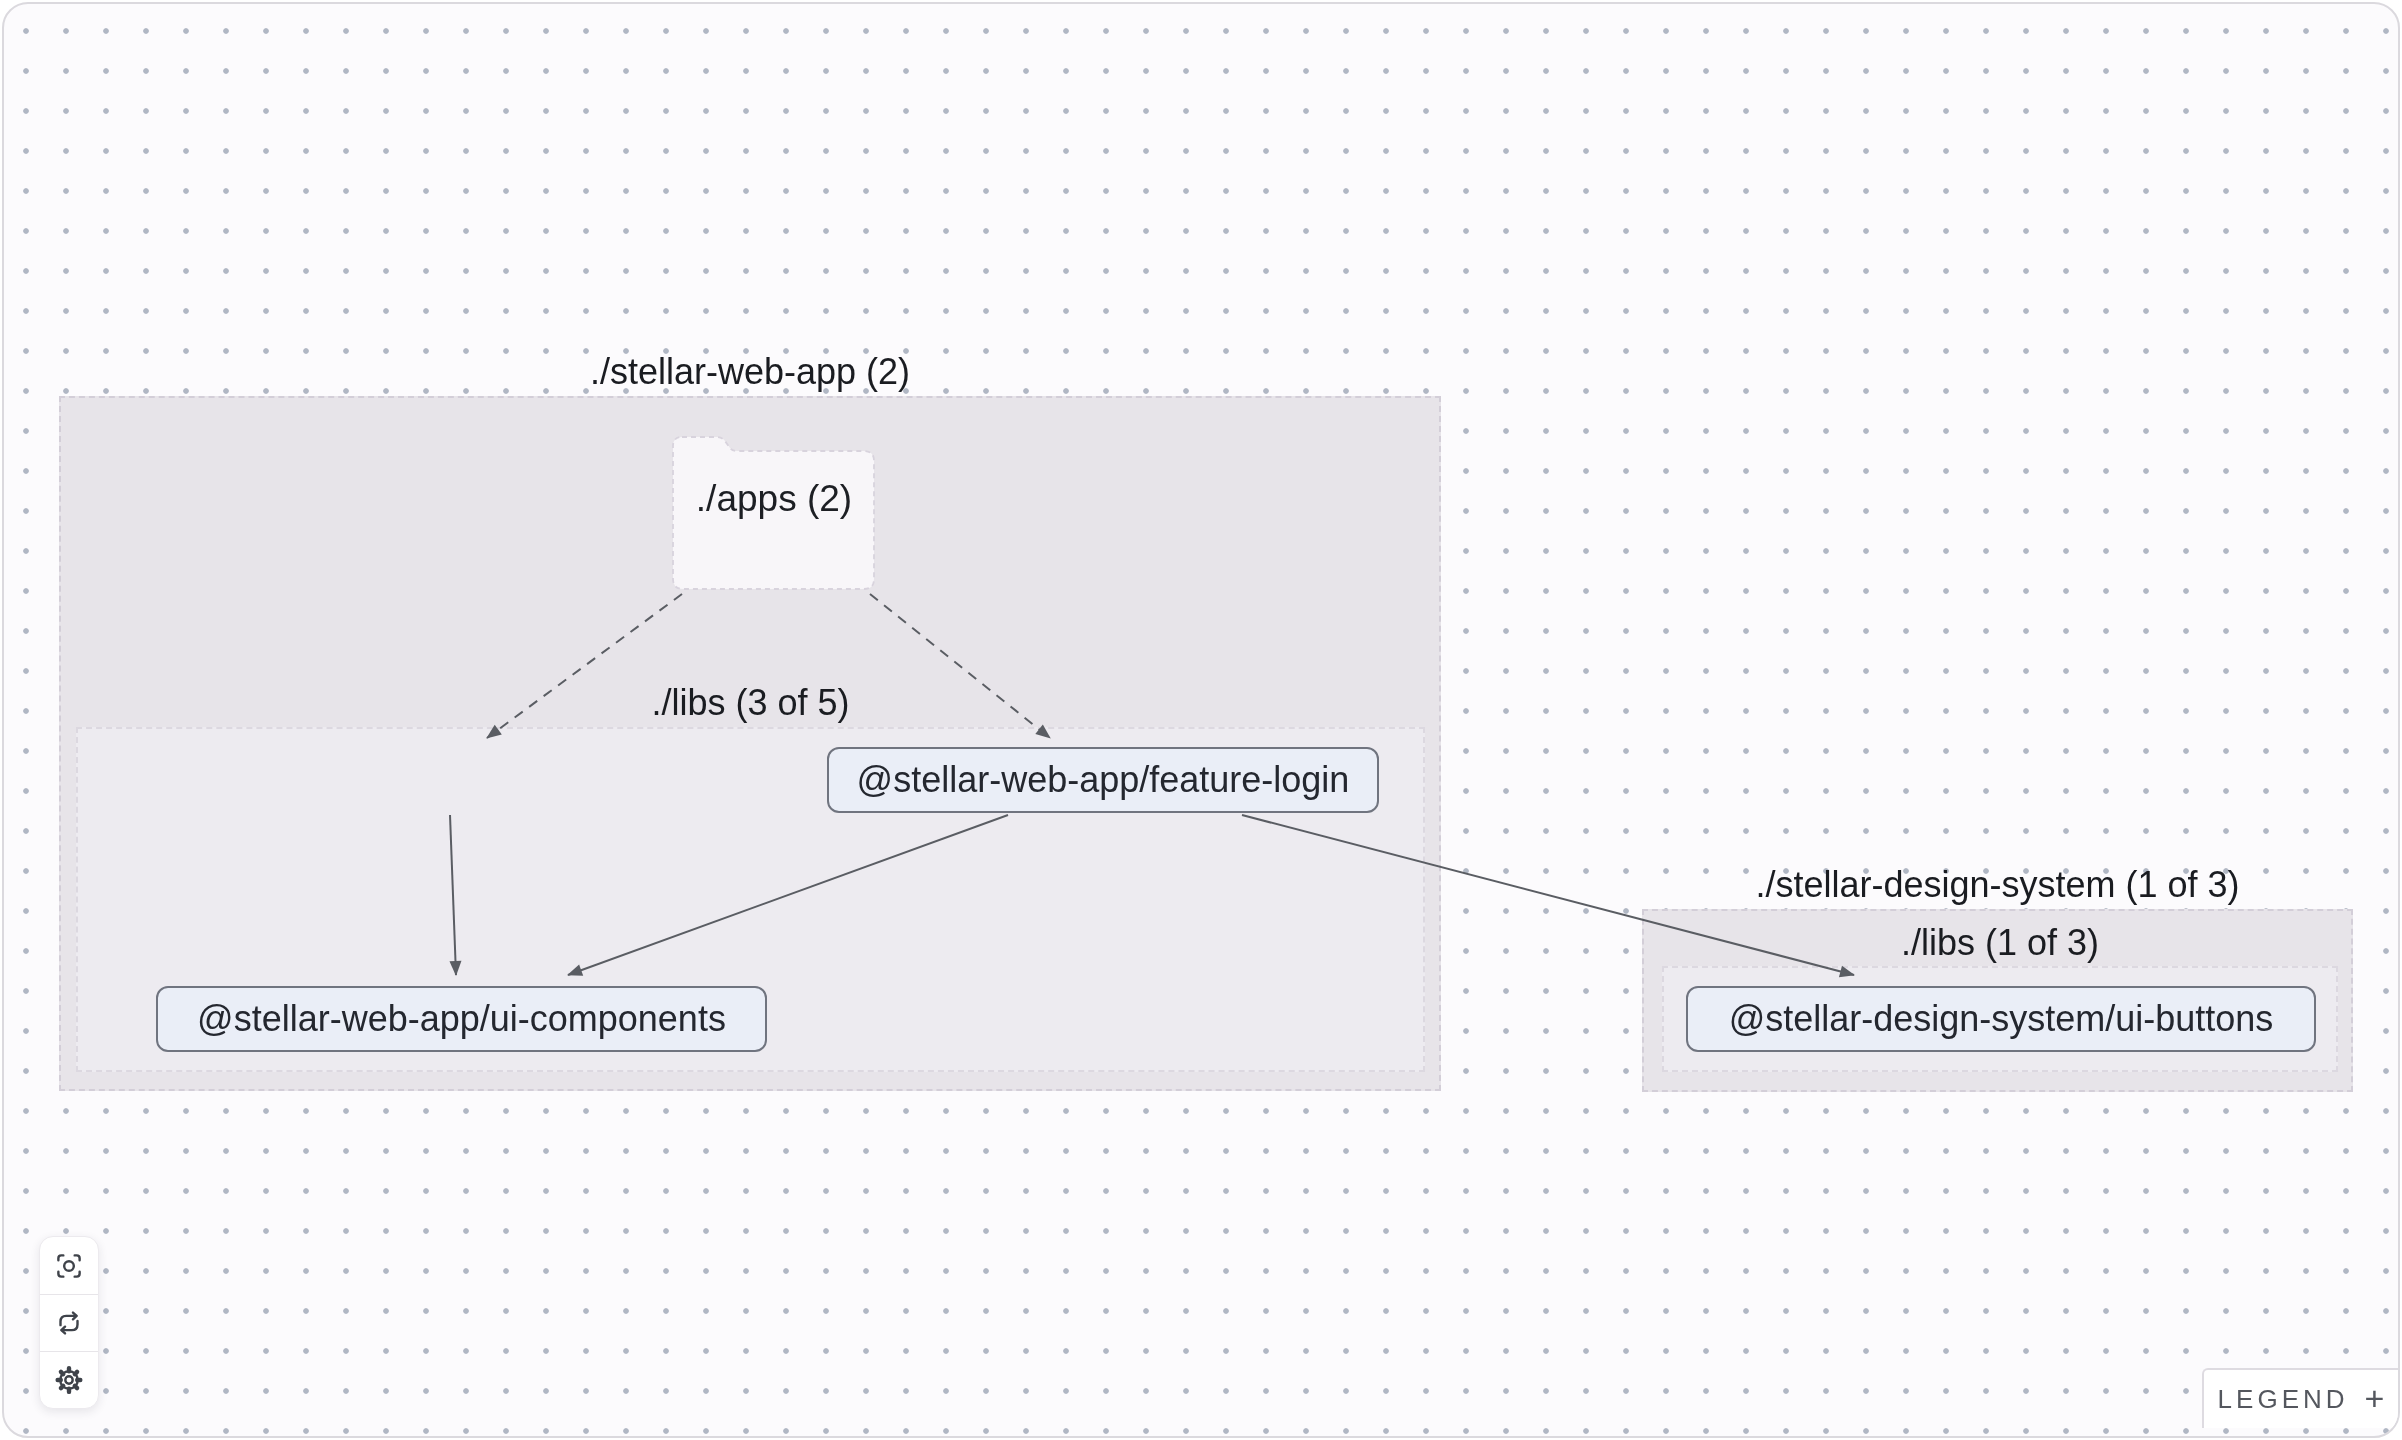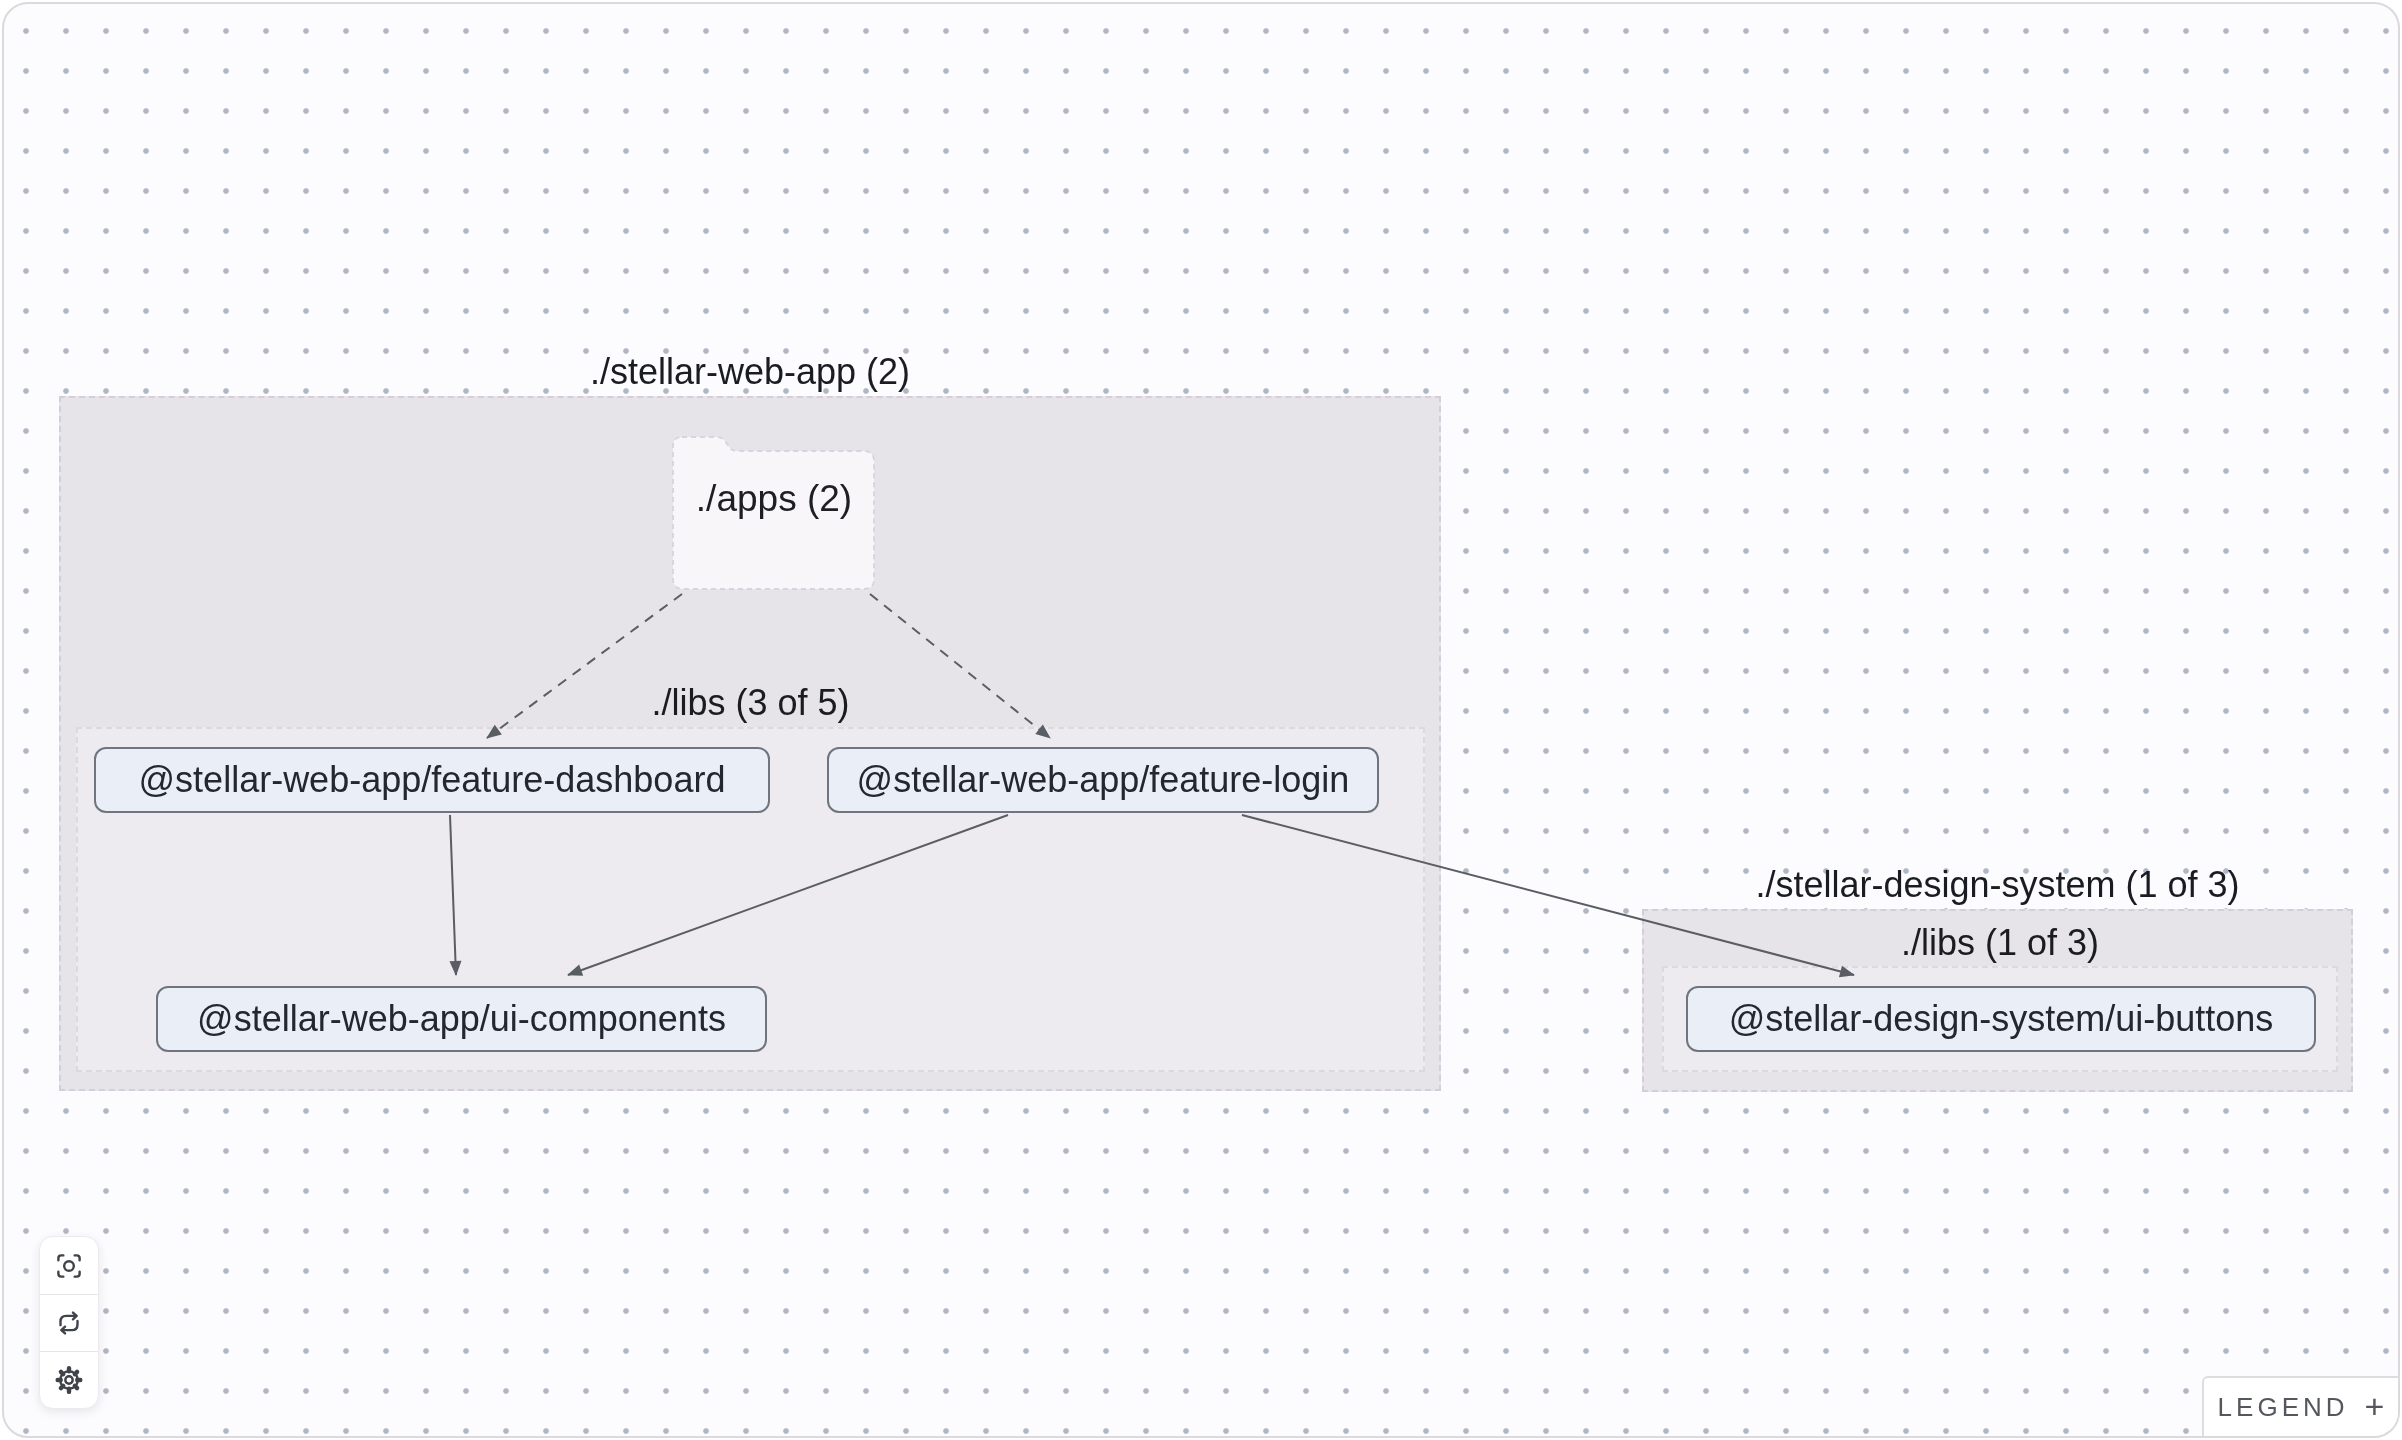--- a/index.html
+++ b/index.html
@@ -62,21 +62,21 @@
     overflow:hidden;
   }
   .toolbar button{
     all:unset;display:flex;align-items:center;justify-content:center;
     width:58px;height:57px;cursor:pointer;box-sizing:border-box;
   }
   .toolbar button + button{border-top:1px solid #e7e5e9;}
   .toolbar svg{display:block;}
   
   .legend{
-    position:absolute;right:0;bottom:0;z-index:10;
+    position:absolute;right:0;bottom:8px;z-index:10;
     width:194px;height:58px;
     background:#ffffff;
     border-top:2px solid #dedbe1;
     border-left:2px solid #dedbe1;
     border-top-left-radius:6px;
     display:flex;align-items:center;justify-content:center;gap:16px;
     cursor:pointer;
   }
   .legend .legend-text{
     font-size:26px;letter-spacing:4px;color:#54575e;
@@ -113,21 +113,20 @@
       <path d="M 446,811 L 452,971" stroke="#5a5d63" stroke-width="2" fill="none" marker-end="url(#arrow)"></path>
       <path d="M 1004,811 L 564,971" stroke="#5a5d63" stroke-width="2" fill="none" marker-end="url(#arrow)"></path>
       <path d="M 1238,811 L 1850,971" stroke="#5a5d63" stroke-width="2" fill="none" marker-end="url(#arrow)"></path>
     </svg>
 
     <svg class="folder-wrap" width="220" height="170" viewBox="0 0 220 170">
       <path d="M 18,8 L 53,8 Q 58,8 61,12 L 66,19 Q 68,22 73,22 L 200,22 Q 210,22 210,32 L 210,150 Q 210,160 200,160 L 19,160 Q 9,160 9,150 L 9,17 Q 9,8 18,8 Z" fill="#f8f6f9" stroke="#d8d3dd" stroke-width="1.8" stroke-dasharray="5 4"></path>
     </svg>
     <div class="folder-label">./apps (2)</div>
 
-    <div class="node" style="left:90px;top:743px;width:676px;">@stellar-web-app/feature-dashboard</div>
     <div class="node" style="left:823px;top:743px;width:552px;">@stellar-web-app/feature-login</div>
     <div class="node" style="left:152px;top:982px;width:611px;">@stellar-web-app/ui-components</div>
     <div class="node" style="left:1682px;top:982px;width:630px;">@stellar-design-system/ui-buttons</div>
 
     <div class="toolbar">
       <button title="">
         <svg width="34" height="34" viewBox="0 0 24 24" fill="none" stroke="#3f434a" stroke-width="1.7" stroke-linecap="round" stroke-linejoin="round">
           <path d="M 4.5,8 V 6.5 Q 4.5,4.5 6.5,4.5 H 8"></path>
           <path d="M 16,4.5 H 17.5 Q 19.5,4.5 19.5,6.5 V 8"></path>
           <path d="M 19.5,16 V 17.5 Q 19.5,19.5 17.5,19.5 H 16"></path>

